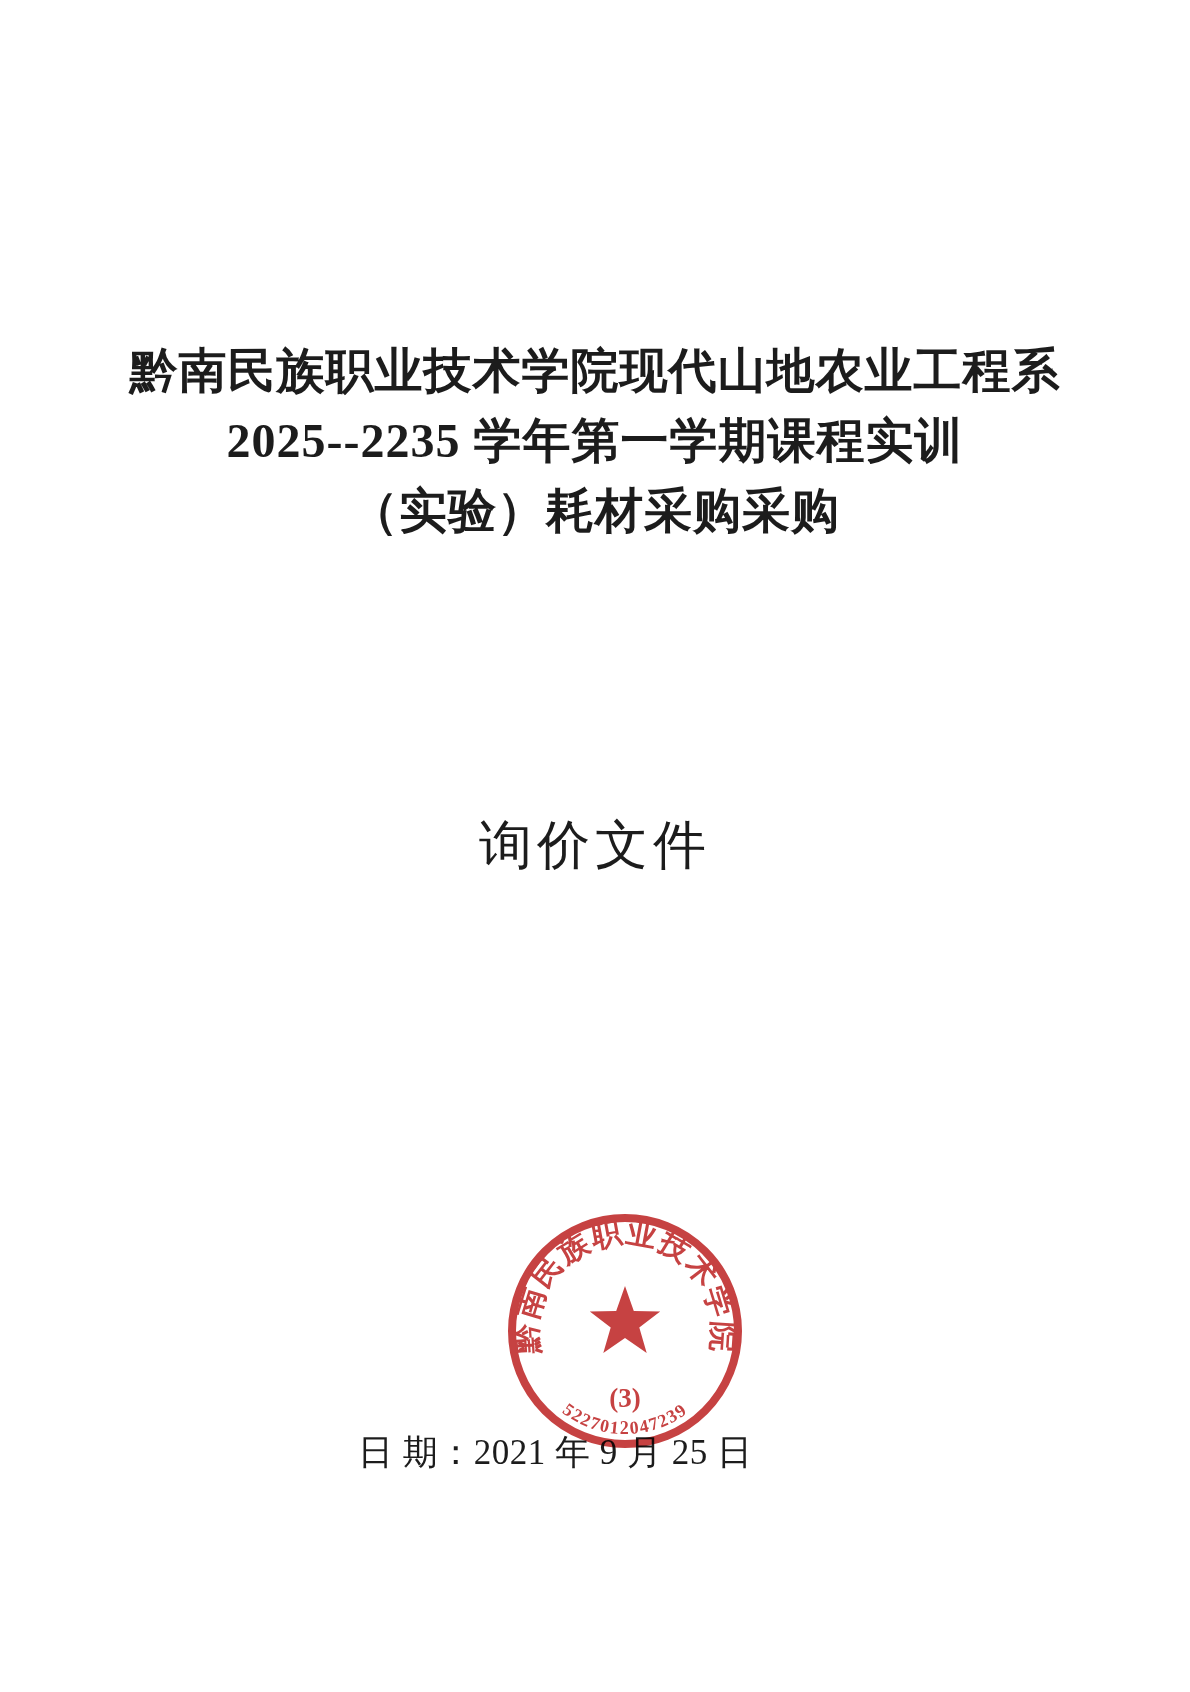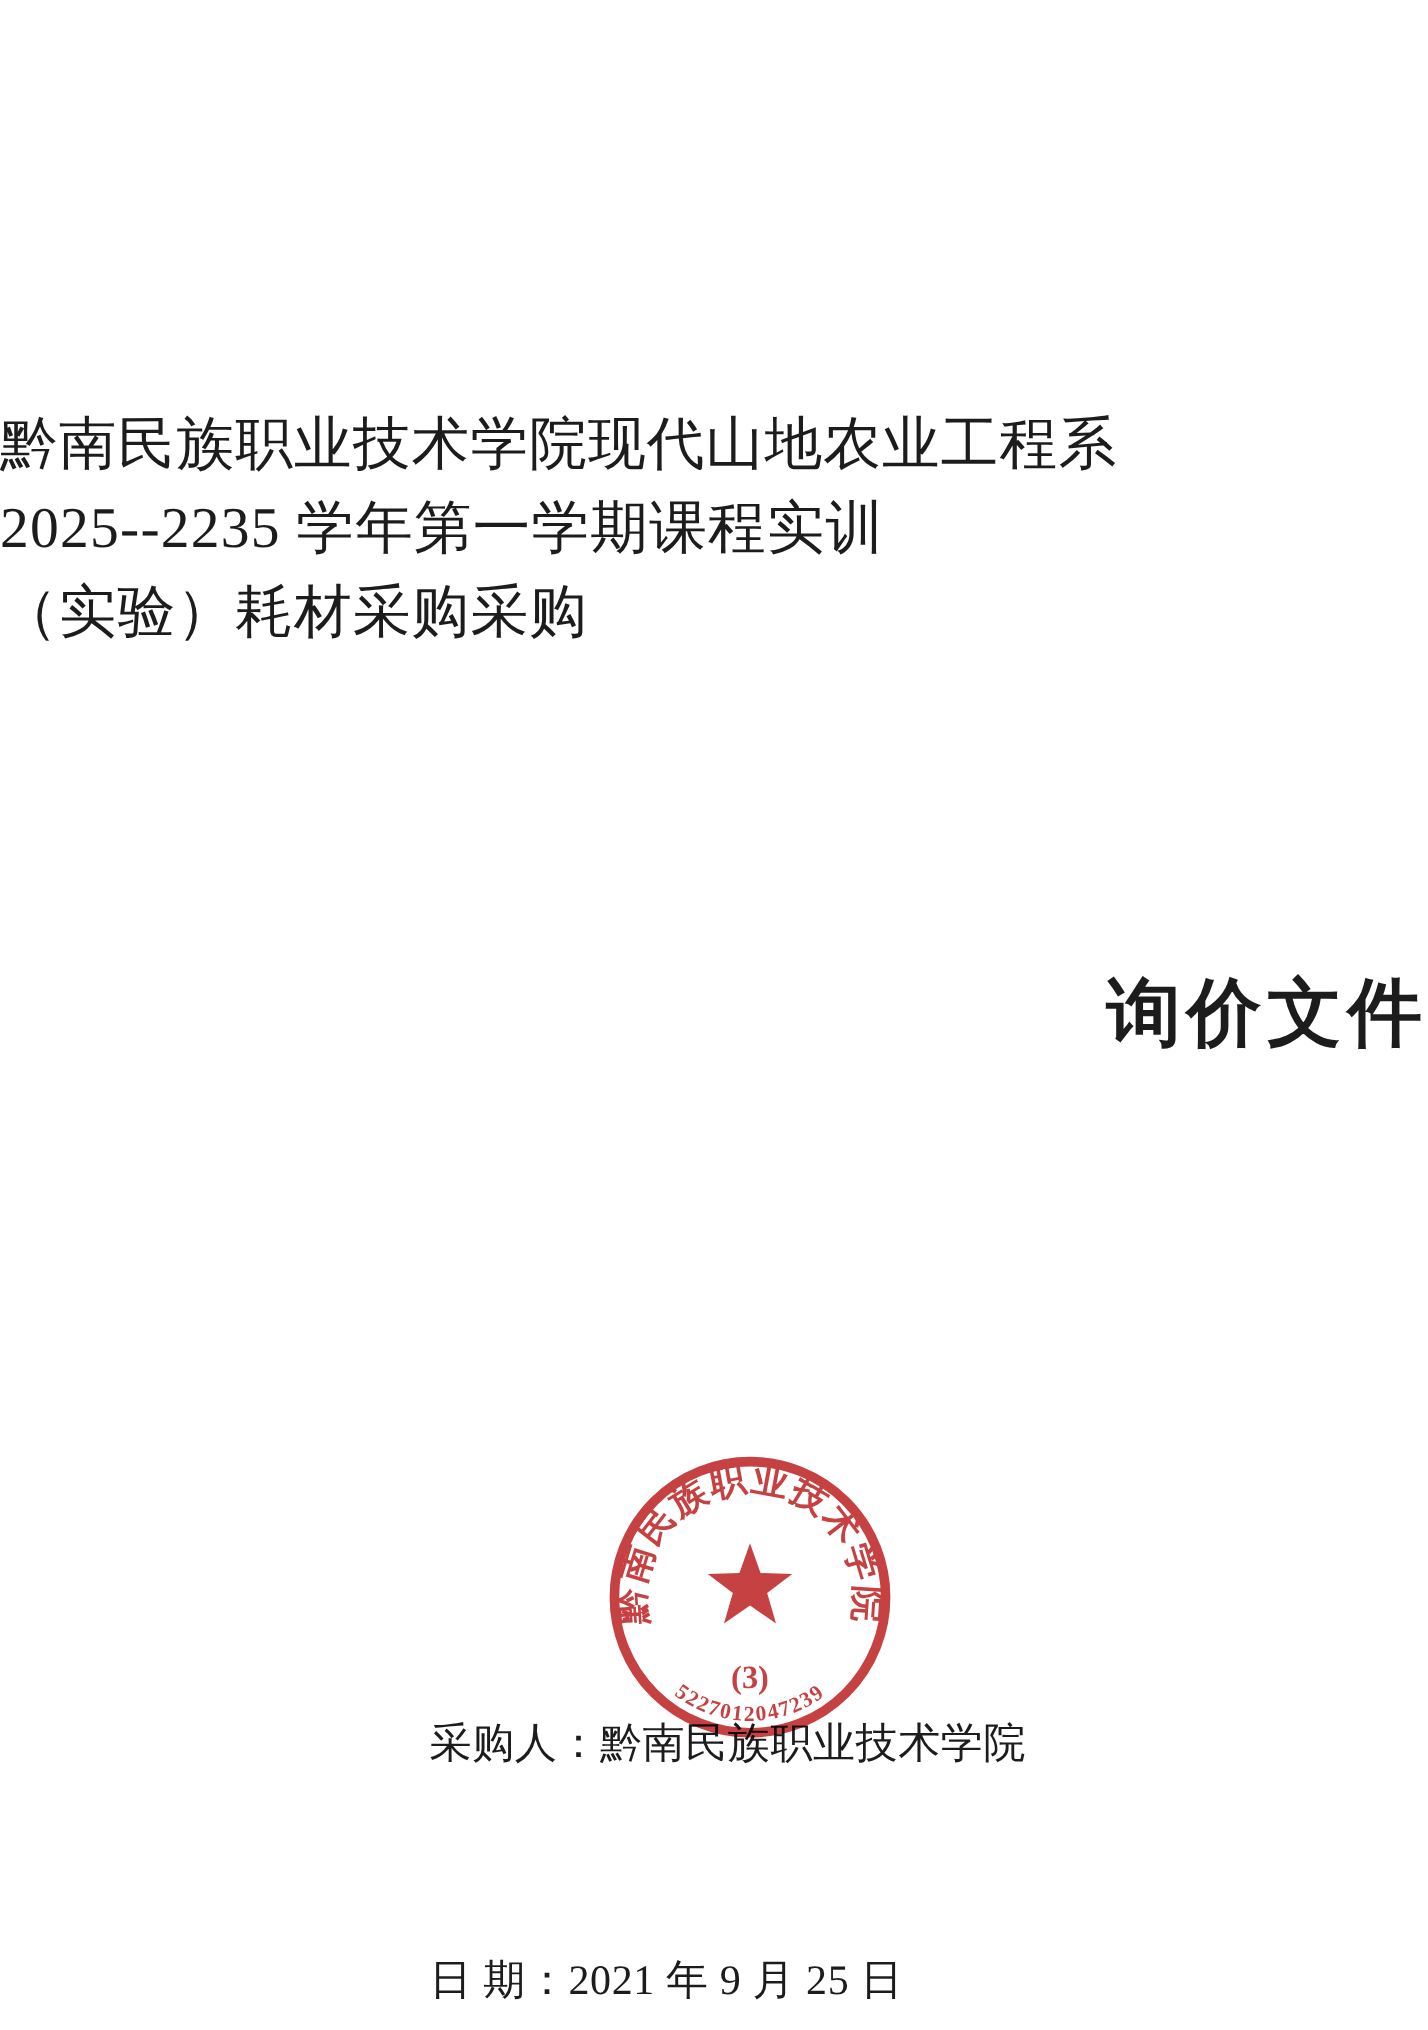--- a/index.html
+++ b/index.html
@@ -12,33 +12,34 @@
     background: #ffffff;
     overflow: hidden;
     font-family: "Liberation Serif", "DejaVu Serif", serif;
     color: #1c1c1c;
   }
   .title-block {
     position: absolute;
     top: 336px;
     left: 0;
     width: 100%;
-    font-weight: normal;
+    text-align: center;
+    font-weight: bold;
     font-size: 48px;
     line-height: 70px;
     letter-spacing: 1px;
   }
   .doc-type {
     position: absolute;
     top: 798px;
     left: 0;
     width: 100%;
-    text-align: right;
-    font-weight: bold;
-    font-size: 62px;
+    text-align: center;
+    font-weight: normal;
+    font-size: 53px;
     line-height: 94px;
     letter-spacing: 5px;
   }
   .footer-block {
     position: absolute;
     left: 358px;
     top: 1288px;
     font-size: 35px;
     line-height: 66px;
     white-space: pre;
@@ -62,21 +63,20 @@
 
   <div class="title-block">
     <div>黔南民族职业技术学院现代山地农业工程系</div>
     <div>2025--2235 学年第一学期课程实训</div>
     <div>（实验）耗材采购采购</div>
   </div>
 
   <div class="doc-type">询价文件</div>
 
   <div class="footer-block">
-    <div>采购人：黔南民族职业技术学院</div>
     <div>日 期：2021 年 9 月 25 日</div>
   </div>
 
   <svg class="seal" viewBox="0 0 240 240" xmlns="http://www.w3.org/2000/svg">
     <defs>
       <path id="sealTopArc" d="M35,142.8 A88,88 0 1 1 205,142.8" fill="none"></path>
       <path id="sealBottomArc" d="M35.6,179.1 A103,103 0 0 0 204.4,179.1" fill="none"></path>
     </defs>
 
     <circle cx="120" cy="120" r="113" fill="none" stroke-width="8" stroke="#c23333"></circle>

